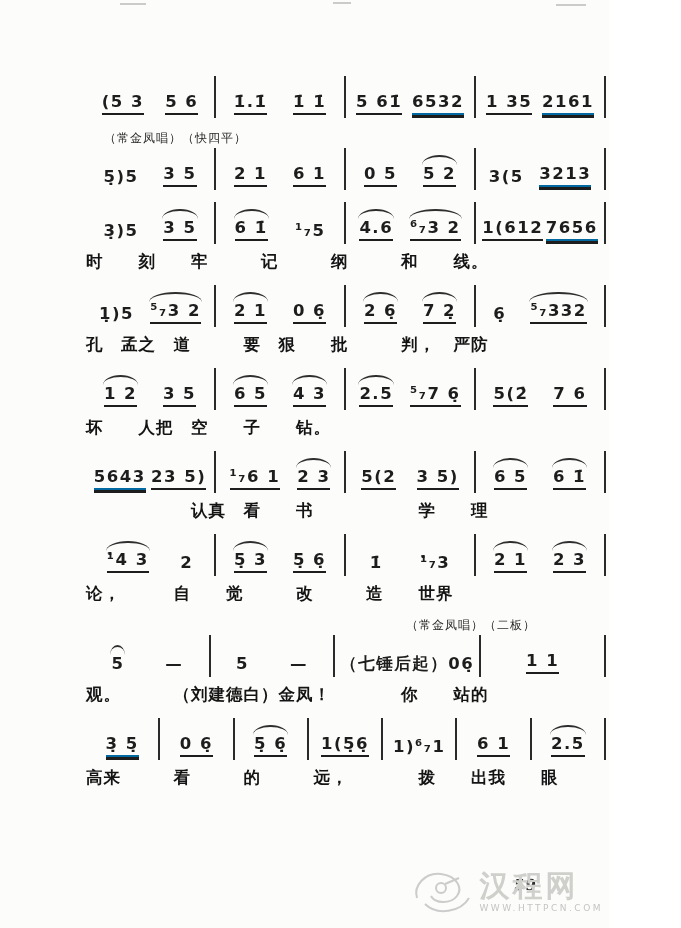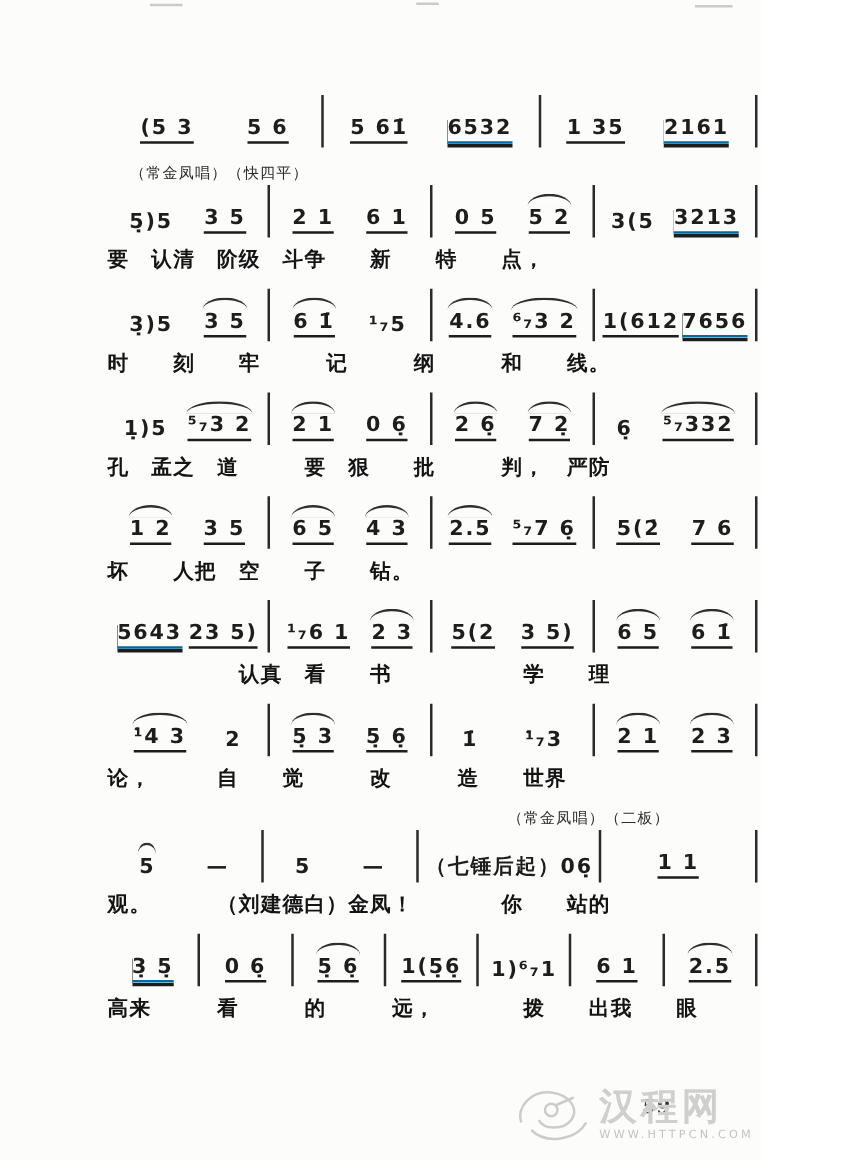--- a/index.html
+++ b/index.html
@@ -69,20 +69,24 @@
   <div class="artifact" style="left:556px;top:4px;width:30px;height:2px;"></div>
 
   <div id="score">
       <div class="system">
         <div class="staff">
           <div class="measure">
             <span class="tok u">(5 3</span>
             <span class="tok u">5 6</span>
           </div>
           <div class="measure">
+            <span class="tok u">1̇.1̇</span>
+            <span class="tok u">1̇ 1̇</span>
+          </div>
+          <div class="measure">
             <span class="tok u">5 61̇</span>
             <span class="tok uu">6532</span>
           </div>
           <div class="measure">
             <span class="tok u">1 35</span>
             <span class="tok uu">2161</span>
           </div>
         </div>
       </div>
       <div class="system">
@@ -98,21 +102,20 @@
           </div>
           <div class="measure">
             <span class="tok u">0 5</span>
             <span class="tok slur u">5 2</span>
           </div>
           <div class="measure">
             <span class="tok">3(5</span>
             <span class="tok uu">3213</span>
           </div>
         </div>
-        <div class="lyrics">要　认清　阶级　斗争　　新　　特　　点，</div>
       </div>
       <div class="system">
         <div class="staff">
           <div class="measure">
             <span class="tok">3̣)5</span>
             <span class="tok slur u">3 5</span>
           </div>
           <div class="measure">
             <span class="tok slur u">6 1̇</span>
             <span class="tok">¹₇5</span>

